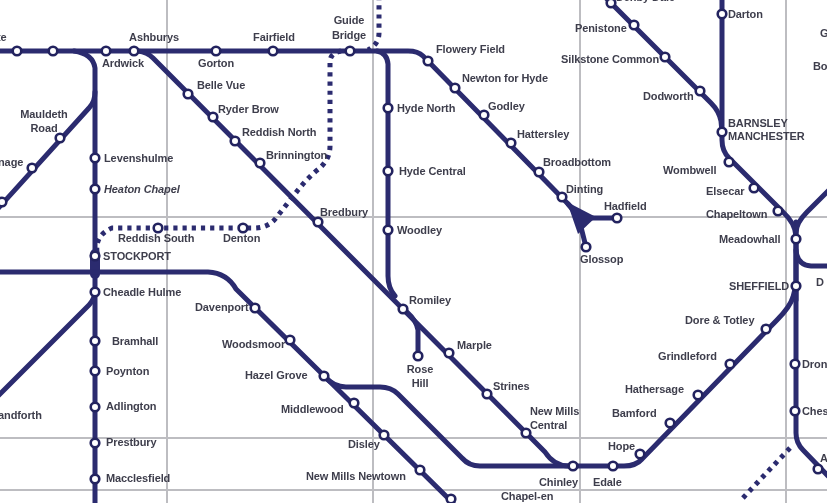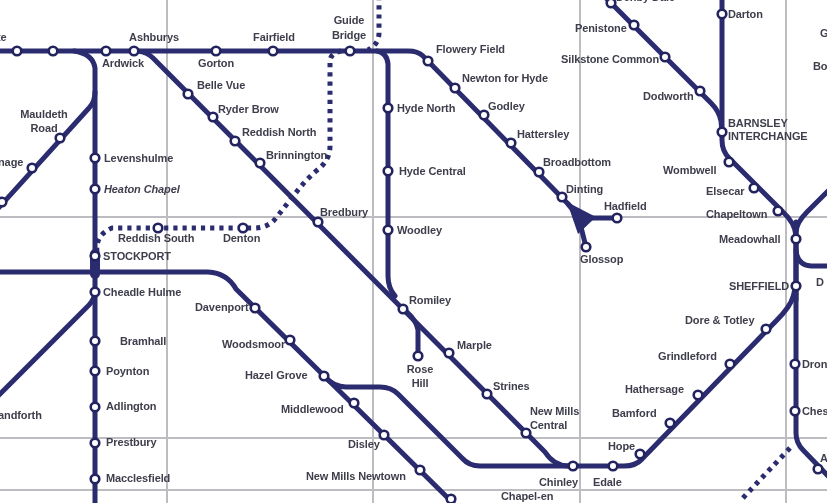--- a/index.html
+++ b/index.html
@@ -160,21 +160,21 @@
       <div class="lbl c" style="left: 44px; top: 107px; line-height: 14px;">Mauldeth
 Road</div>
       <div class="lbl" style="left: -2px; top: 156px;">nage</div>
       <div class="lbl" style="left: 104px; top: 152px;">Levenshulme</div>
       <div class="lbl" style="left: 104px; top: 183px; font-style: italic;">Heaton Chapel</div>
       <div class="lbl" style="left: 103px; top: 250px;">STOCKPORT</div>
       <div class="lbl" style="left: 118px; top: 232px;">Reddish South</div>
       <div class="lbl" style="left: 223px; top: 232px;">Denton</div>
       <div class="lbl" style="left: 103px; top: 286px;">Cheadle Hulme</div>
       <div class="lbl" style="left: -2px; top: 409px;">andforth</div>
-      <div class="lbl" style="left: 120px; top: 335px;">Bramhall</div>
+      <div class="lbl" style="left: 112px; top: 335px;">Bramhall</div>
       <div class="lbl" style="left: 106px; top: 365px;">Poynton</div>
       <div class="lbl" style="left: 106px; top: 400px;">Adlington</div>
       <div class="lbl" style="left: 106px; top: 436px;">Prestbury</div>
       <div class="lbl" style="left: 106px; top: 472px;">Macclesfield</div>
       <div class="lbl" style="left: 195px; top: 301px;">Davenport</div>
       <div class="lbl" style="left: 222px; top: 338px;">Woodsmoor</div>
       <div class="lbl" style="left: 245px; top: 369px;">Hazel Grove</div>
       <div class="lbl" style="left: 281px; top: 403px;">Middlewood</div>
       <div class="lbl" style="left: 348px; top: 438px;">Disley</div>
       <div class="lbl" style="left: 306px; top: 470px;">New Mills Newtown</div>
@@ -196,21 +196,21 @@
       <div class="lbl" style="left: 729px; top: 280px;">SHEFFIELD</div>
       <div class="lbl" style="left: 816px; top: 276px;">D</div>
       <div class="lbl" style="left: 802px; top: 358px;">Dron</div>
       <div class="lbl" style="left: 802px; top: 405px;">Ches</div>
       <div class="lbl" style="left: 820px; top: 452px;">A</div>
       <div class="lbl" style="left: 719px; top: 233px;">Meadowhall</div>
       <div class="lbl" style="left: 706px; top: 208px;">Chapeltown</div>
       <div class="lbl" style="left: 706px; top: 185px;">Elsecar</div>
       <div class="lbl" style="left: 663px; top: 164px;">Wombwell</div>
       <div class="lbl" style="left: 728px; top: 117px; line-height: 13px;">BARNSLEY
-INTERCHANGE</div>
+MANCHESTER</div>
       <div class="lbl" style="left: 728px; top: 8px;">Darton</div>
       <div class="lbl" style="left: 616px; top: -9px;">Denby Dale</div>
       <div class="lbl" style="left: 575px; top: 22px;">Penistone</div>
       <div class="lbl" style="left: 561px; top: 53px;">Silkstone Common</div>
       <div class="lbl" style="left: 643px; top: 90px;">Dodworth</div>
       <div class="lbl" style="left: 820px; top: 27px;">G</div>
       <div class="lbl" style="left: 813px; top: 60px;">Bo</div>
     </div>
 </div>
 

